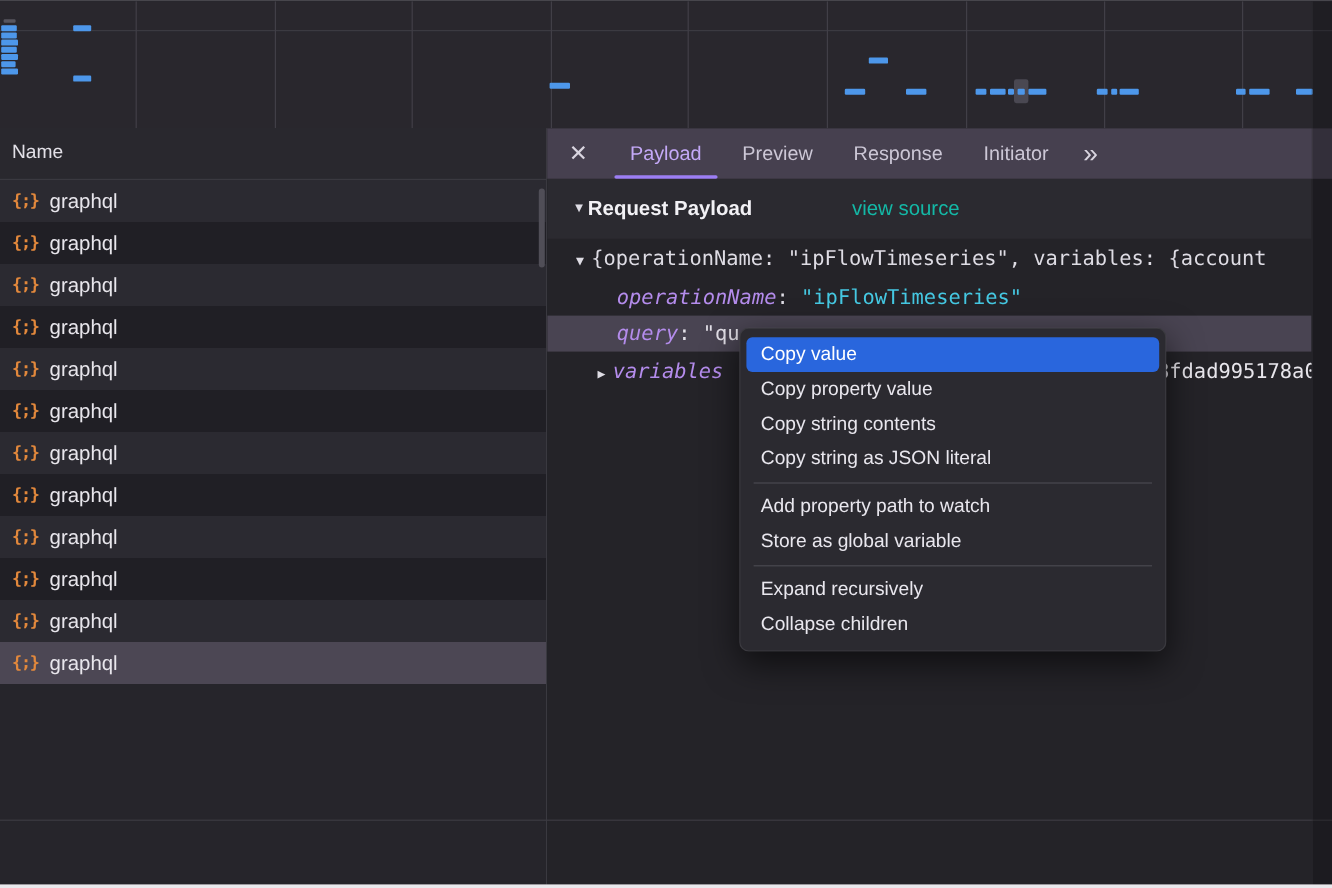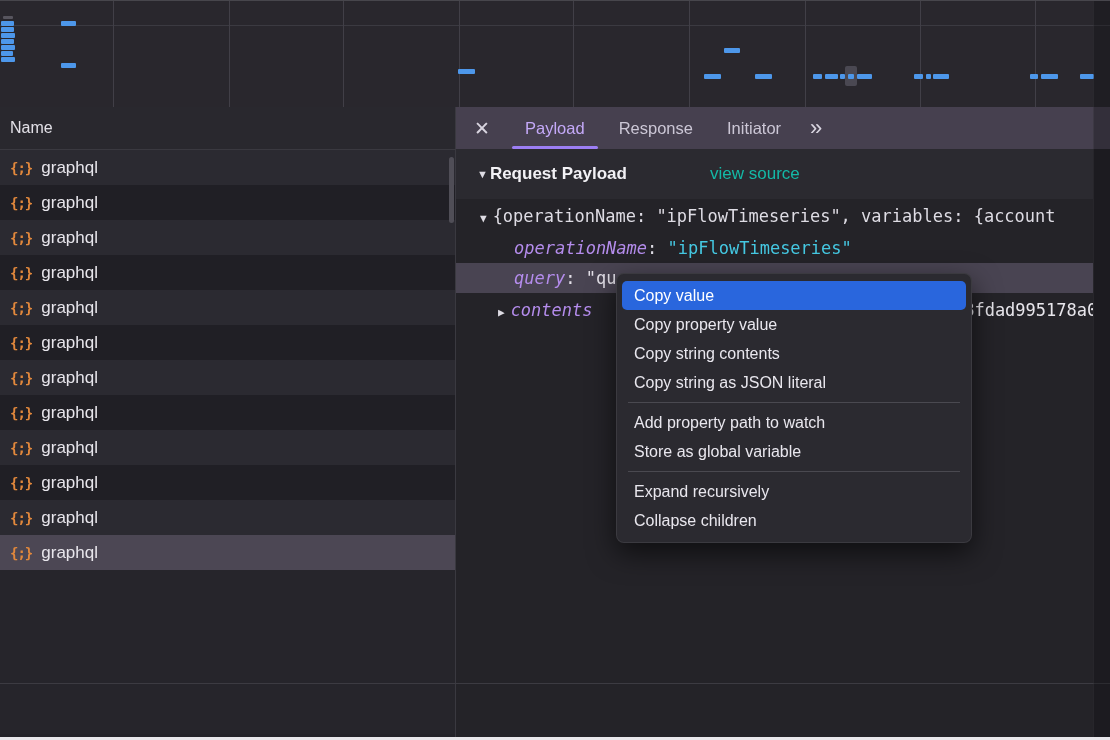--- a/index.html
+++ b/index.html
@@ -165,20 +165,21 @@
       </div>
   </div>
   <div class="v-scroll-thumb"></div>
   <div class="panel-divider"></div>
 
   <div class="detail-panel">
     <div class="tab-bar">
       <div class="close-btn">✕</div>
       <div id="tab-list" style="display:flex;">
           <div class="tab selected">Payload</div>
+          <div class="tab">Preview</div>
           <div class="tab">Response</div>
           <div class="tab">Initiator</div>
         </div>
       <div class="overflow-btn">»</div>
     </div>
 
     <div class="payload-area">
       <div class="section-header">
         <span class="tri">▼</span>
         <span class="section-title">Request Payload</span>
@@ -191,21 +192,21 @@
 
       <div class="pl-line line2 mono">
         <span class="k">operationName</span><span class="plain">: </span><span class="s">"ipFlowTimeseries"</span>
       </div>
 
       <div class="pl-line line3 mono">
         <span class="k">query</span><span class="plain">: </span><span class="plain">"qu</span>
       </div>
 
       <div class="pl-line line4 mono">
-        <span class="tri">▶</span><span class="k">contents</span>
+        <span class="tri">▶</span><span class="k">variables</span>
       </div>
 
       <span class="frag frag2 mono">ee5588fdad995178a0</span>
     </div>
   </div>
 
   <div class="footer-line"></div>
   <div class="right-gutter"></div>
   <div class="bottom-strip"></div>
 

